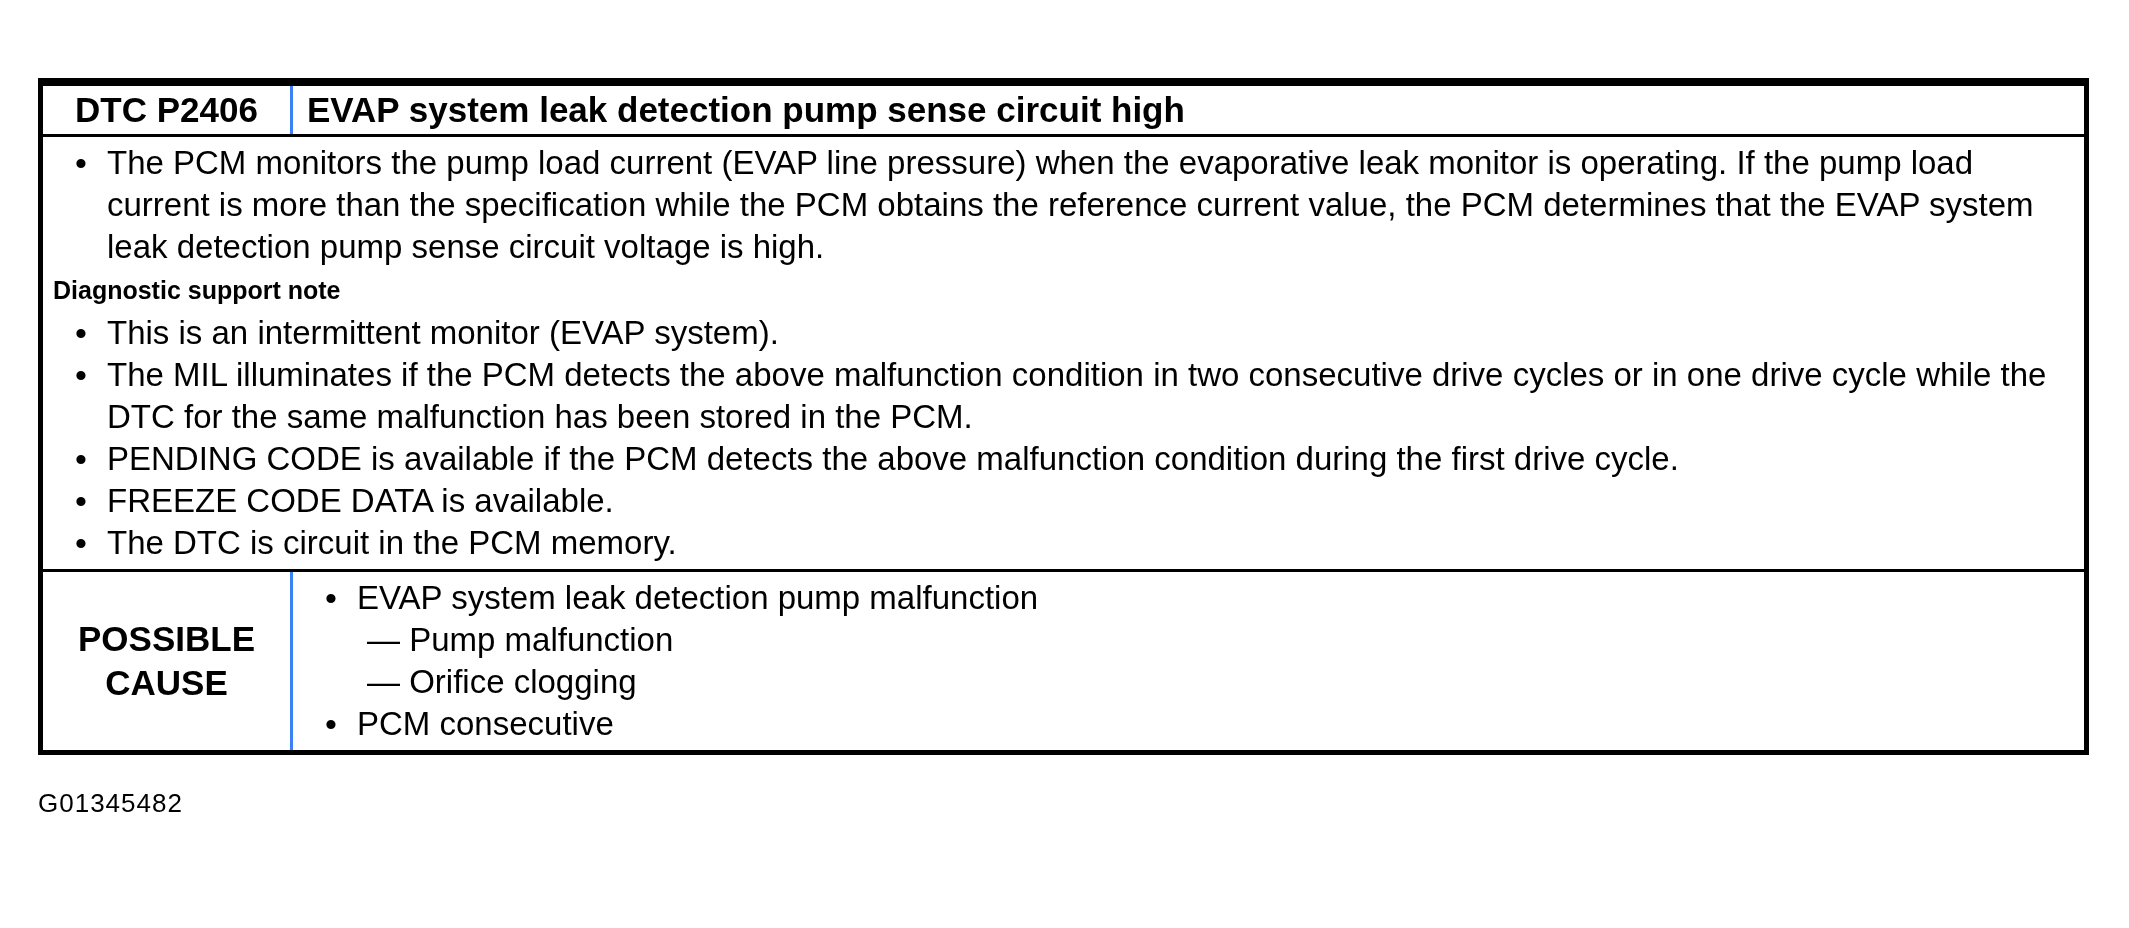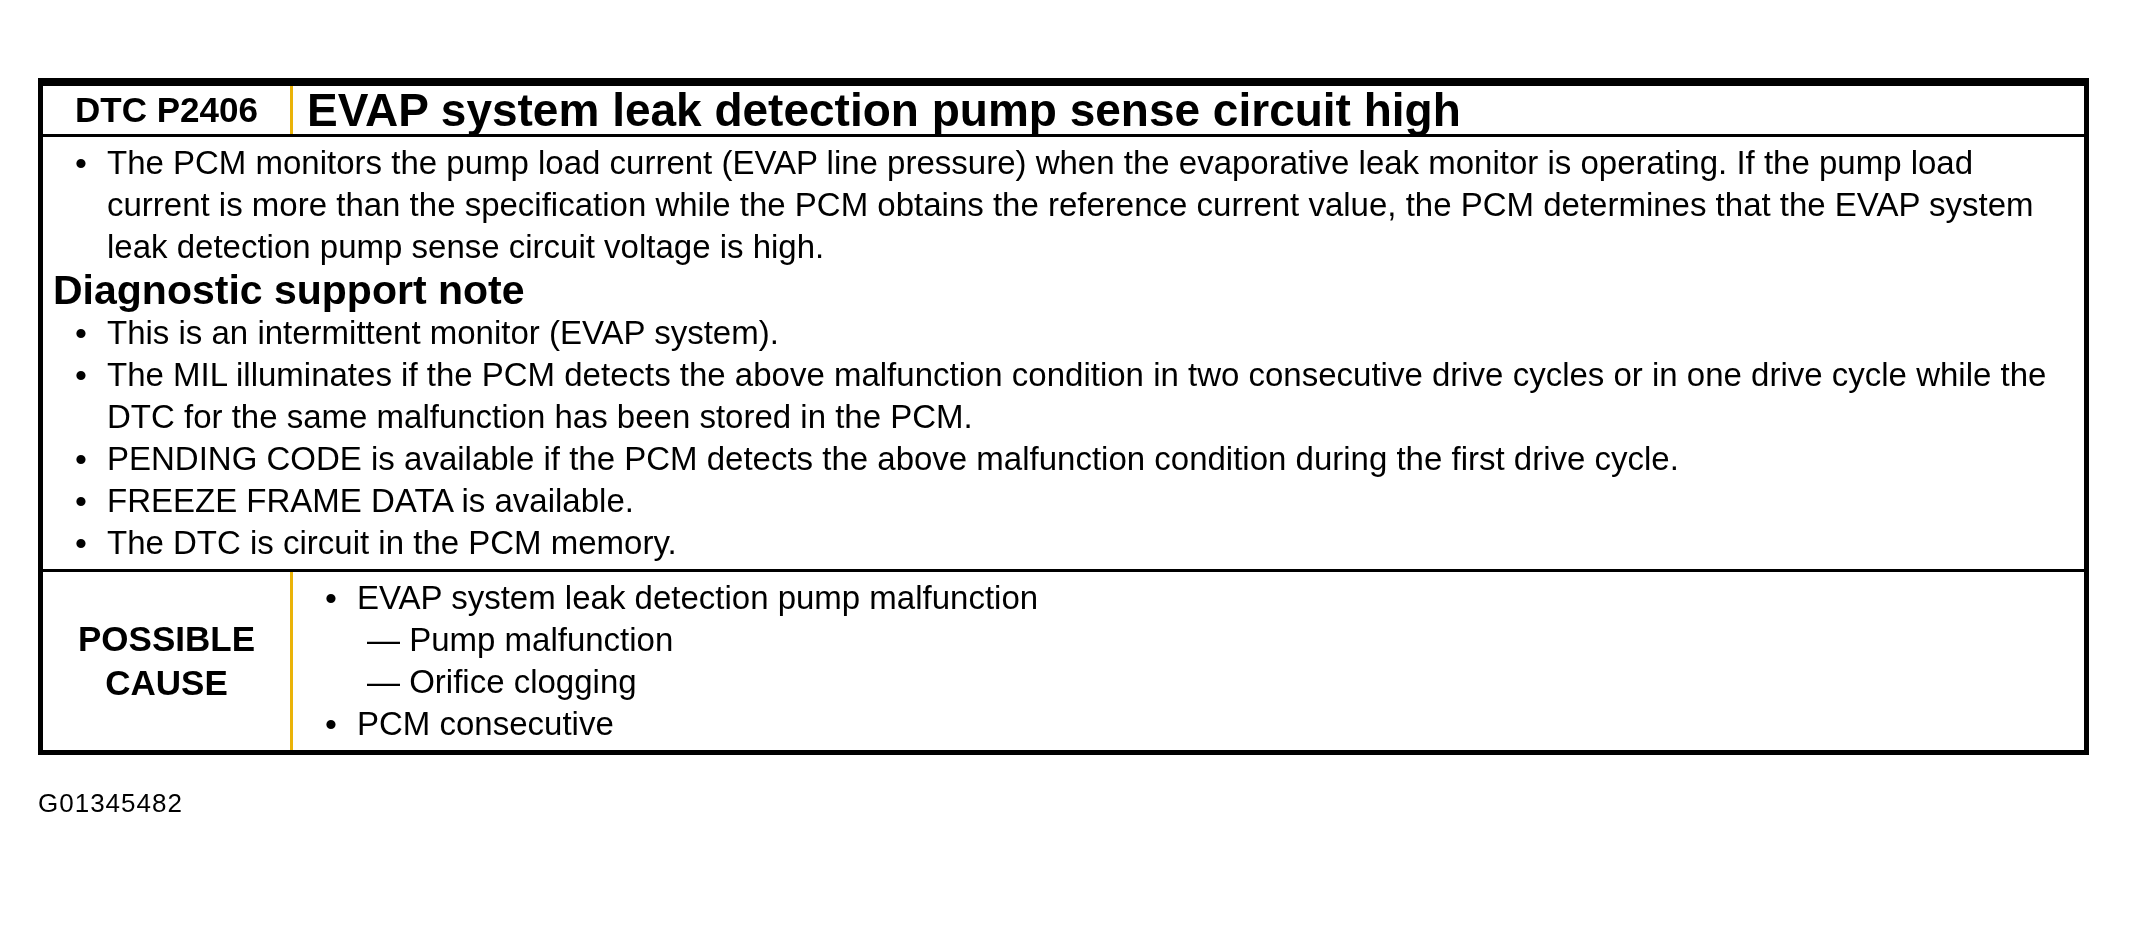--- a/index.html
+++ b/index.html
@@ -17,54 +17,54 @@
     left: 38px; top: 78px;
     width: 2051px;
     border: 5px solid #000;
     border-top-width: 8px;
     background: #fff;
   }
   .row { display: flex; align-items: stretch; }
   .row + .row { border-top: 3px solid #000; }
   .label-cell {
     flex: 0 0 250px;
-    border-right: 3px solid #eab308;
+    border-right: 3px solid #3b82f6;
     display: flex;
     align-items: center;
     justify-content: center;
     text-align: center;
     font-weight: bold;
     font-size: 35px;
     line-height: 44px;
     padding: 2px 18px;
   }
   .content-cell { flex: 1; min-width: 0; }
   .header-row { min-height: 47px; }
   .header-row .label-cell { border-right-width: 3px; }
   .header-row .content-cell {
     display: flex;
     align-items: center;
     padding: 2px 20px 2px 14px;
     font-weight: bold;
-    font-size: 46px;
+    font-size: 35px;
     line-height: 42px;
   }
   .content-cell.pad { padding: 5px 28px 5px 10px; }
   .body-text { font-size: 33px; line-height: 42px; }
   .bullet { display: flex; }
   .bullet .bm {
     flex: 0 0 54px;
     padding-left: 22px;
     font-size: 34px;
     line-height: 42px;
   }
   .bullet .bt { flex: 1; min-width: 0; }
   .note-heading {
     font-weight: bold;
-    font-size: 41px;
+    font-size: 25px;
     line-height: 44px;
   }
   .sub-item { padding-left: 64px; }
   .footer-code {
     position: absolute;
     left: 38px; top: 788px;
     font-size: 26px;
     line-height: 30px;
     letter-spacing: 1px;
   }
@@ -96,21 +96,21 @@
       <div class="bullet">
         <span class="bm">•</span>
         <span class="bt">The MIL illuminates if the PCM detects the above malfunction condition in two consecutive drive cycles or in one drive cycle while the DTC for the same malfunction has been stored in the PCM.</span>
       </div>
       <div class="bullet">
         <span class="bm">•</span>
         <span class="bt">PENDING CODE is available if the PCM detects the above malfunction condition during the first drive cycle.</span>
       </div>
       <div class="bullet">
         <span class="bm">•</span>
-        <span class="bt">FREEZE FRAME DATA is available.</span>
+        <span class="bt">FREEZE CODE DATA is available.</span>
       </div>
       <div class="bullet">
         <span class="bm">•</span>
         <span class="bt">The DTC is circuit in the PCM memory.</span>
       </div>
 
     </div>
   </div>
 
   <div class="row">

